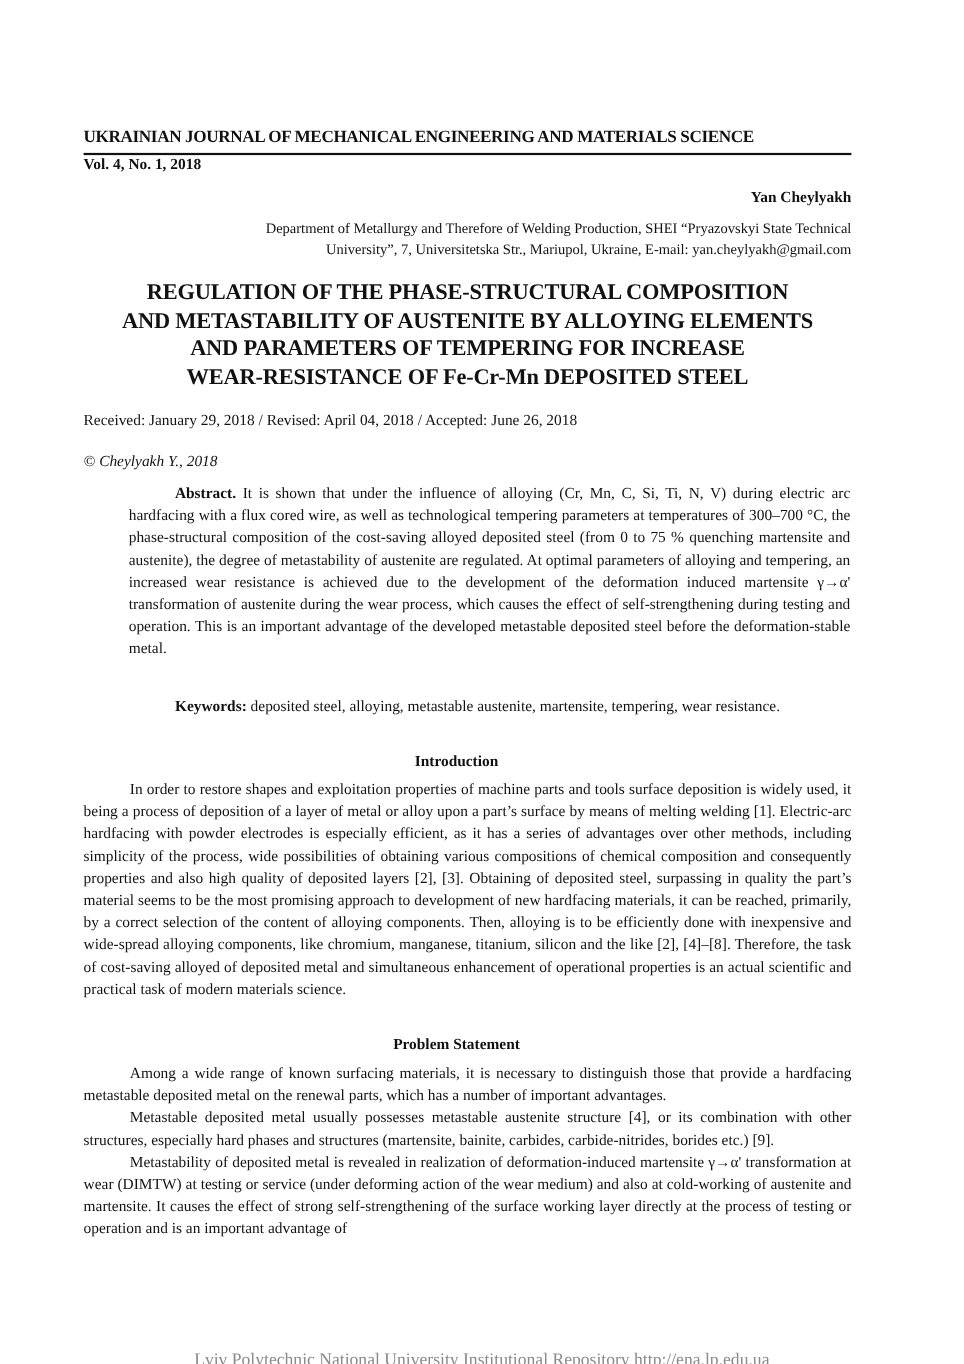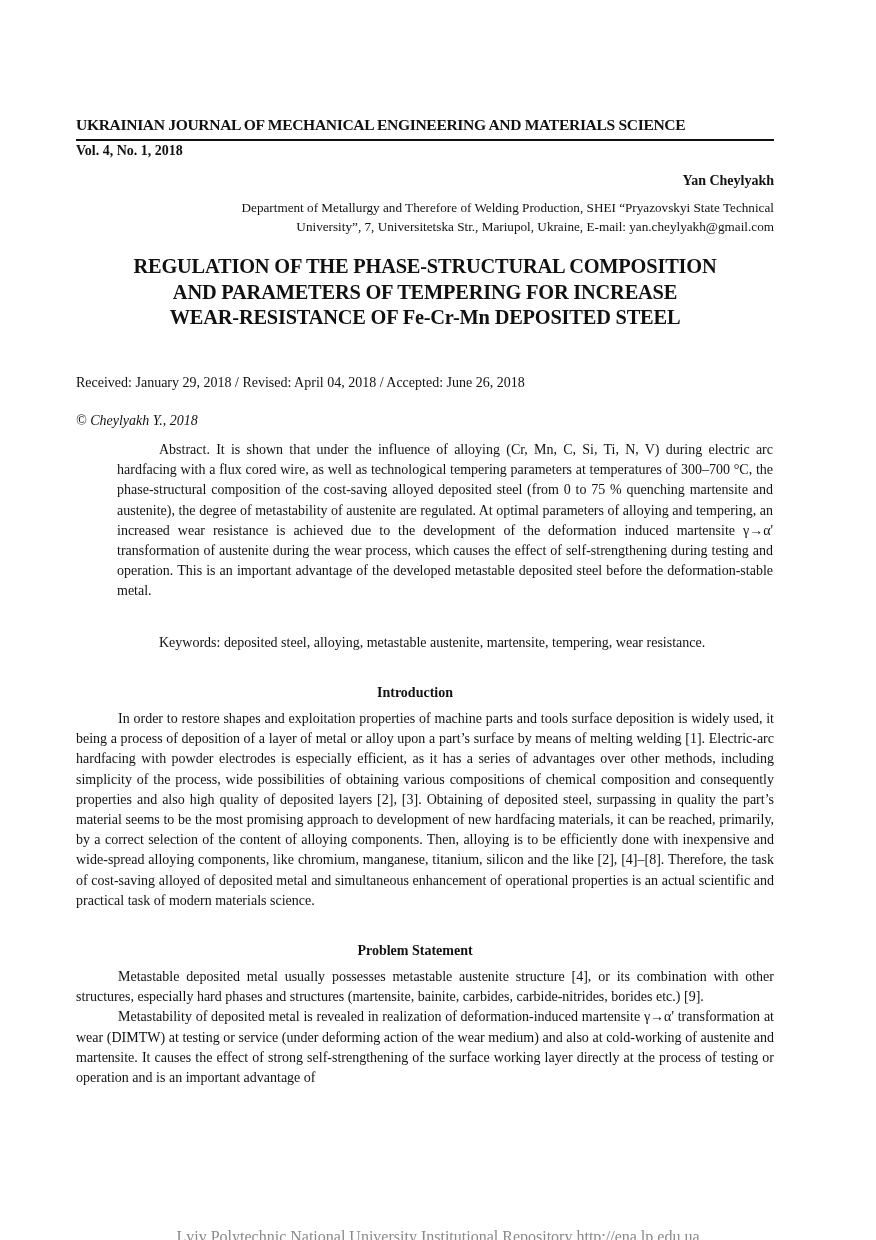--- a/index.html
+++ b/index.html
@@ -25,40 +25,41 @@
               line-height: 20.2px; text-align: justify; }
   .heading { position: absolute; left: 66px; width: 698px; text-align: center;
              font-weight: bold; font-size: 14px; }
   .h-intro { top: 653px; }
   .h-prob { top: 911px; }
   .body1 { position: absolute; left: 76px; top: 677px; width: 698px; font-size: 14px;
            line-height: 20.2px; text-align: justify; }
   .body2 { position: absolute; left: 76px; top: 935px; width: 698px; font-size: 14px;
            line-height: 20.2px; text-align: justify; }
   .body1 p, .body2 p { margin: 0; text-indent: 42px; }
-  .b { font-weight: normal; }
+  .b { font-weight: bold; }
   .footer { position: absolute; left: 0; top: 1196px; width: 876px; text-align: center;
             font-family: Liberation Serif, serif; font-size: 16px; color: #8a8a8a; }
 </style>
 </head>
 <body>
 
 <div class="page">
   <div class="journal">UKRAINIAN JOURNAL OF MECHANICAL ENGINEERING AND MATERIALS SCIENCE</div>
   <div class="rule"></div>
   <div class="vol">Vol. 4, No. 1, 2018</div>
 
   <div class="author">Yan Cheylyakh</div>
   <div class="affil">
     <div>Department of Metallurgy and Therefore of Welding Production, SHEI “Pryazovskyi State Technical</div>
     <div>University”, 7, Universitetska Str., Mariupol, Ukraine, E-mail: yan.cheylyakh@gmail.com</div>
   </div>
 
   <div class="title">
     <div>REGULATION OF THE PHASE-STRUCTURAL COMPOSITION</div>
+    <div>AND METASTABILITY OF AUSTENITE BY ALLOYING ELEMENTS</div>
     <div>AND PARAMETERS OF TEMPERING FOR INCREASE</div>
     <div>WEAR-RESISTANCE OF Fe-Cr-Mn DEPOSITED STEEL</div>
   </div>
 
   <div class="received">Received: January 29, 2018 / Revised: April 04, 2018 / Accepted: June 26, 2018</div>
   <div class="copyright">© Cheylyakh Y., 2018</div>
 
   <div class="abstract">
     <p><span class="b">Abstract.</span><span> It is shown that under the influence of alloying (Cr, Mn, C, Si, Ti, N, V) during electric arc hardfacing with a flux cored wire, as well as technological tempering parameters at temperatures of 300–700 °C, the phase-structural composition of the cost-saving alloyed deposited steel (from 0 to 75 % quenching martensite and austenite), the degree of metastability of austenite are regulated. At optimal parameters of alloying and tempering, an increased wear resistance is achieved due to the development of the deformation induced martensite γ→α' transformation of austenite during the wear process, which causes the effect of self-strengthening during testing and operation. This is an important advantage of the developed metastable deposited steel before the deformation-stable metal.</span></p>
   </div>
@@ -67,18 +68,19 @@
     <p><span class="b">Keywords:</span><span> deposited steel, alloying, metastable austenite, martensite, tempering, wear resistance.</span></p>
   </div>
 
   <div class="heading h-intro">Introduction</div>
   <div class="body1">
     <p>In order to restore shapes and exploitation properties of machine parts and tools surface deposition is widely used, it being a process of deposition of a layer of metal or alloy upon a part’s surface by means of melting welding [1]. Electric-arc hardfacing with powder electrodes is especially efficient, as it has a series of advantages over other methods, including simplicity of the process, wide possibilities of obtaining various compositions of chemical composition and consequently properties and also high quality of deposited layers [2], [3]. Obtaining of deposited steel, surpassing in quality the part’s material seems to be the most promising approach to development of new hardfacing materials, it can be reached, primarily, by a correct selection of the content of alloying components. Then, alloying is to be efficiently done with inexpensive and wide-spread alloying components, like chromium, manganese, titanium, silicon and the like [2], [4]–[8]. Therefore, the task of cost-saving alloyed of deposited metal and simultaneous enhancement of operational properties is an actual scientific and practical task of modern materials science.</p>
   </div>
 
   <div class="heading h-prob">Problem Statement</div>
   <div class="body2">
+    <p>Among a wide range of known surfacing materials, it is necessary to distinguish those that provide a hardfacing metastable deposited metal on the renewal parts, which has a number of important advantages.</p>
     <p>Metastable deposited metal usually possesses metastable austenite structure [4], or its combination with other structures, especially hard phases and structures (martensite, bainite, carbides, carbide-nitrides, borides etc.) [9].</p>
     <p>Metastability of deposited metal is revealed in realization of deformation-induced martensite γ→α' transformation at wear (DIMTW) at testing or service (under deforming action of the wear medium) and also at cold-working of austenite and martensite. It causes the effect of strong self-strengthening of the surface working layer directly at the process of testing or operation and is an important advantage of</p>
   </div>
 
   <div class="footer">Lviv Polytechnic National University Institutional Repository http://ena.lp.edu.ua</div>
 </div>
 
 </body></html>

